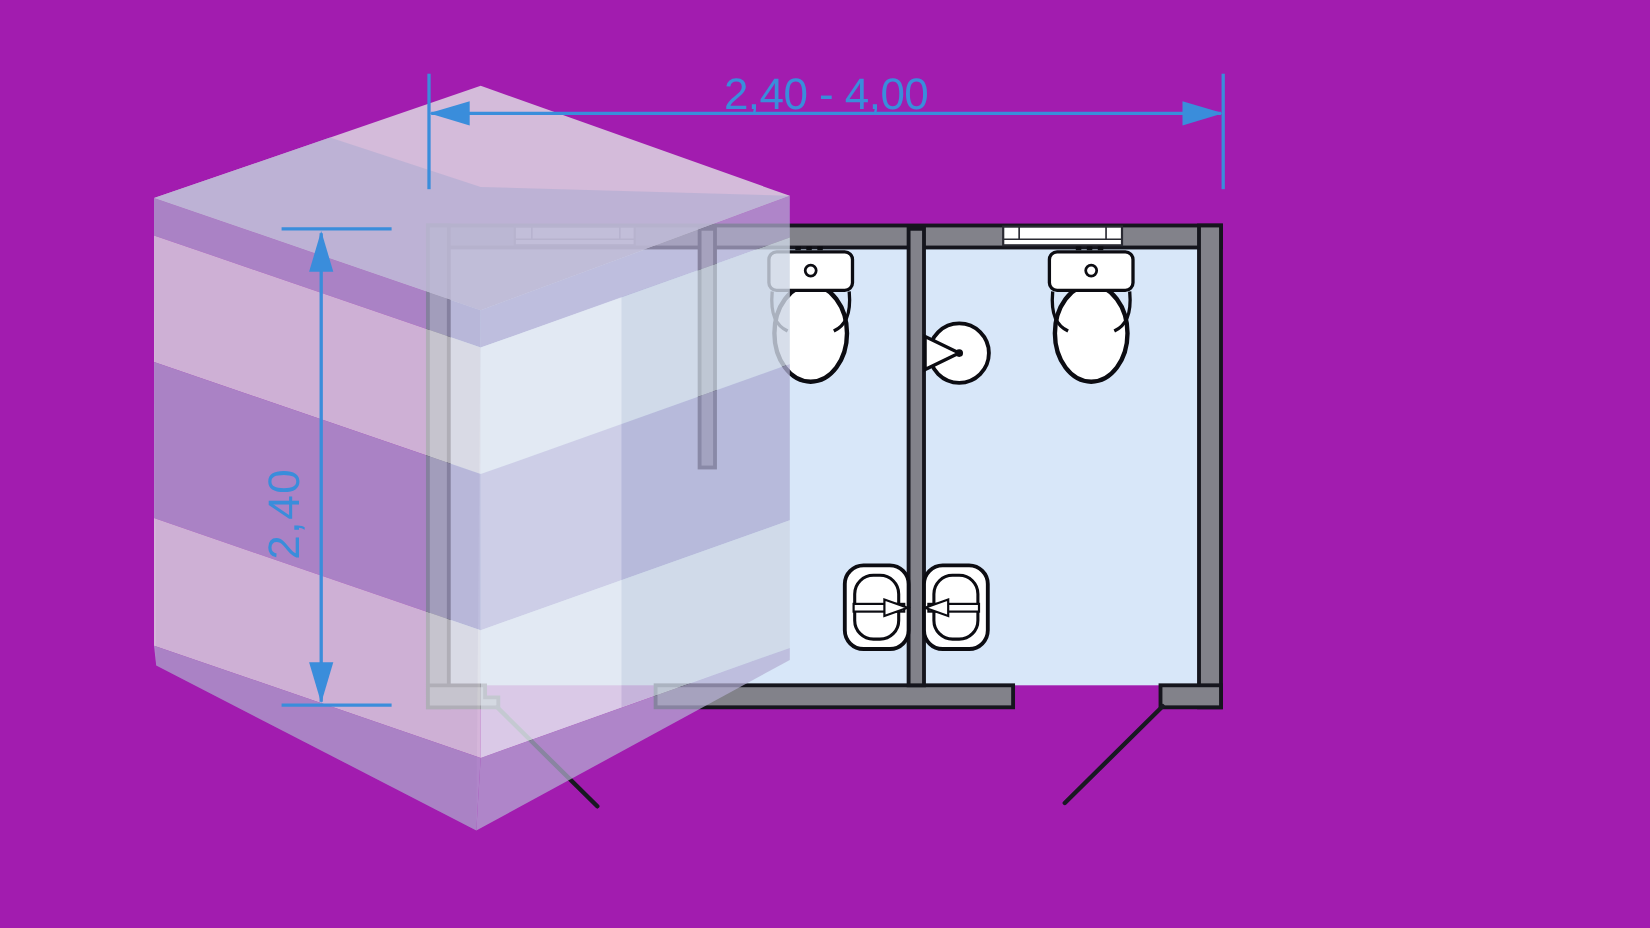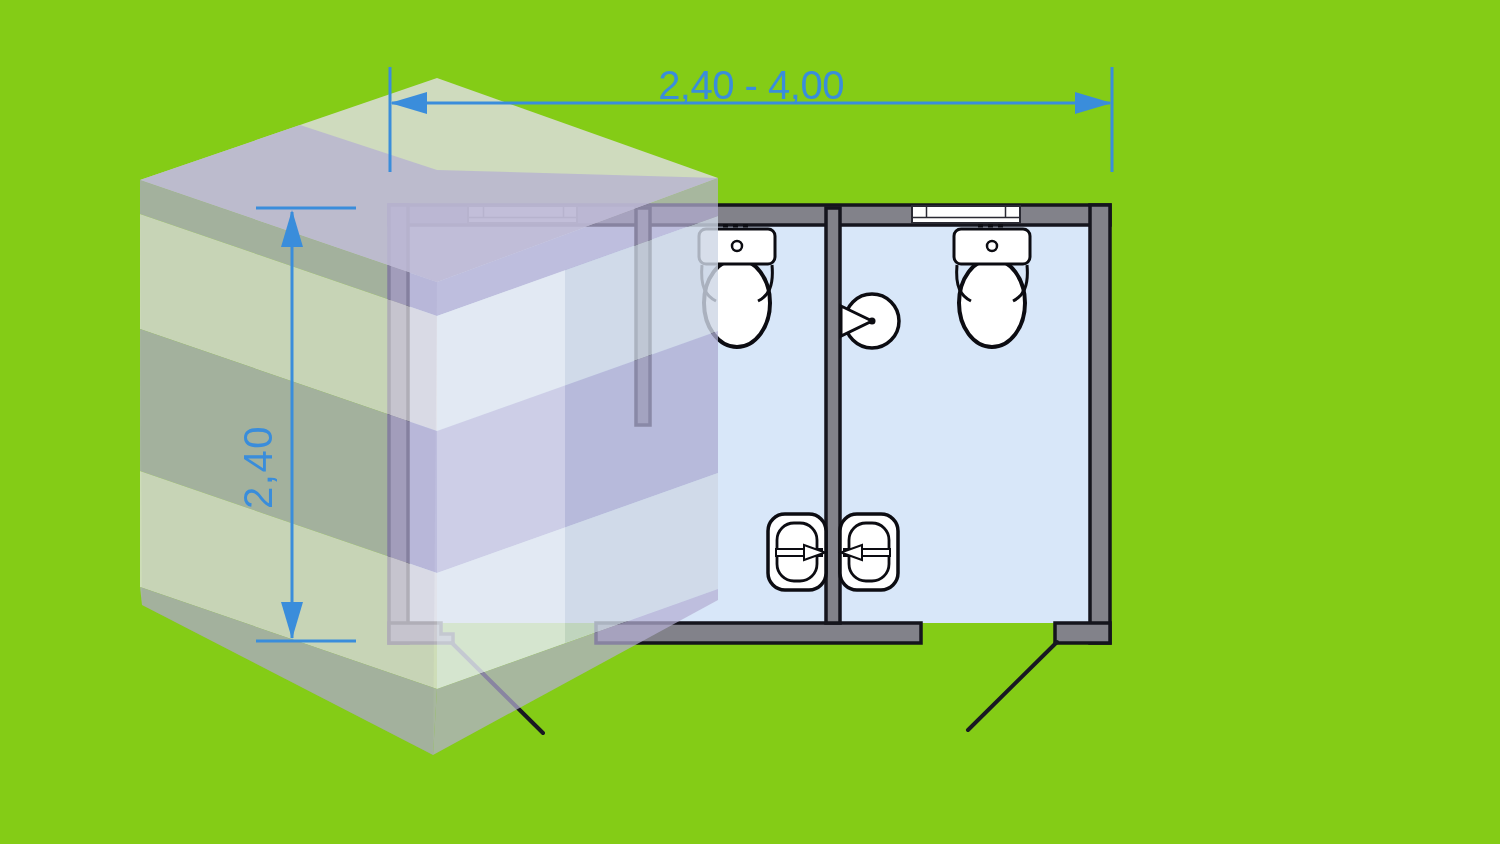--- a/index.html
+++ b/index.html
@@ -1,16 +1,16 @@
 <!DOCTYPE html>
 <html><head>
 <meta charset="utf-8">
 <style>
   html,body{margin:0;padding:0;background:#ffffff;}
-  .stage{position:relative;width:1500px;height:844px;background:#84cc16;overflow:hidden;
+  .stage{position:relative;width:1500px;height:844px;background:#a21caf;overflow:hidden;
          font-family:"Liberation Sans", sans-serif;}
   svg{position:absolute;left:0;top:0;}
   .dim-text{font-family:"Liberation Sans", sans-serif;font-size:40px;letter-spacing:-0.5px;}
   .dim-text-v{font-family:"Liberation Sans", sans-serif;font-size:40px;letter-spacing:1.5px;}
 </style>
 </head>
 <body>
 
 <div class="stage">
 <svg width="1500" height="844" viewBox="0 0 1500 844">

